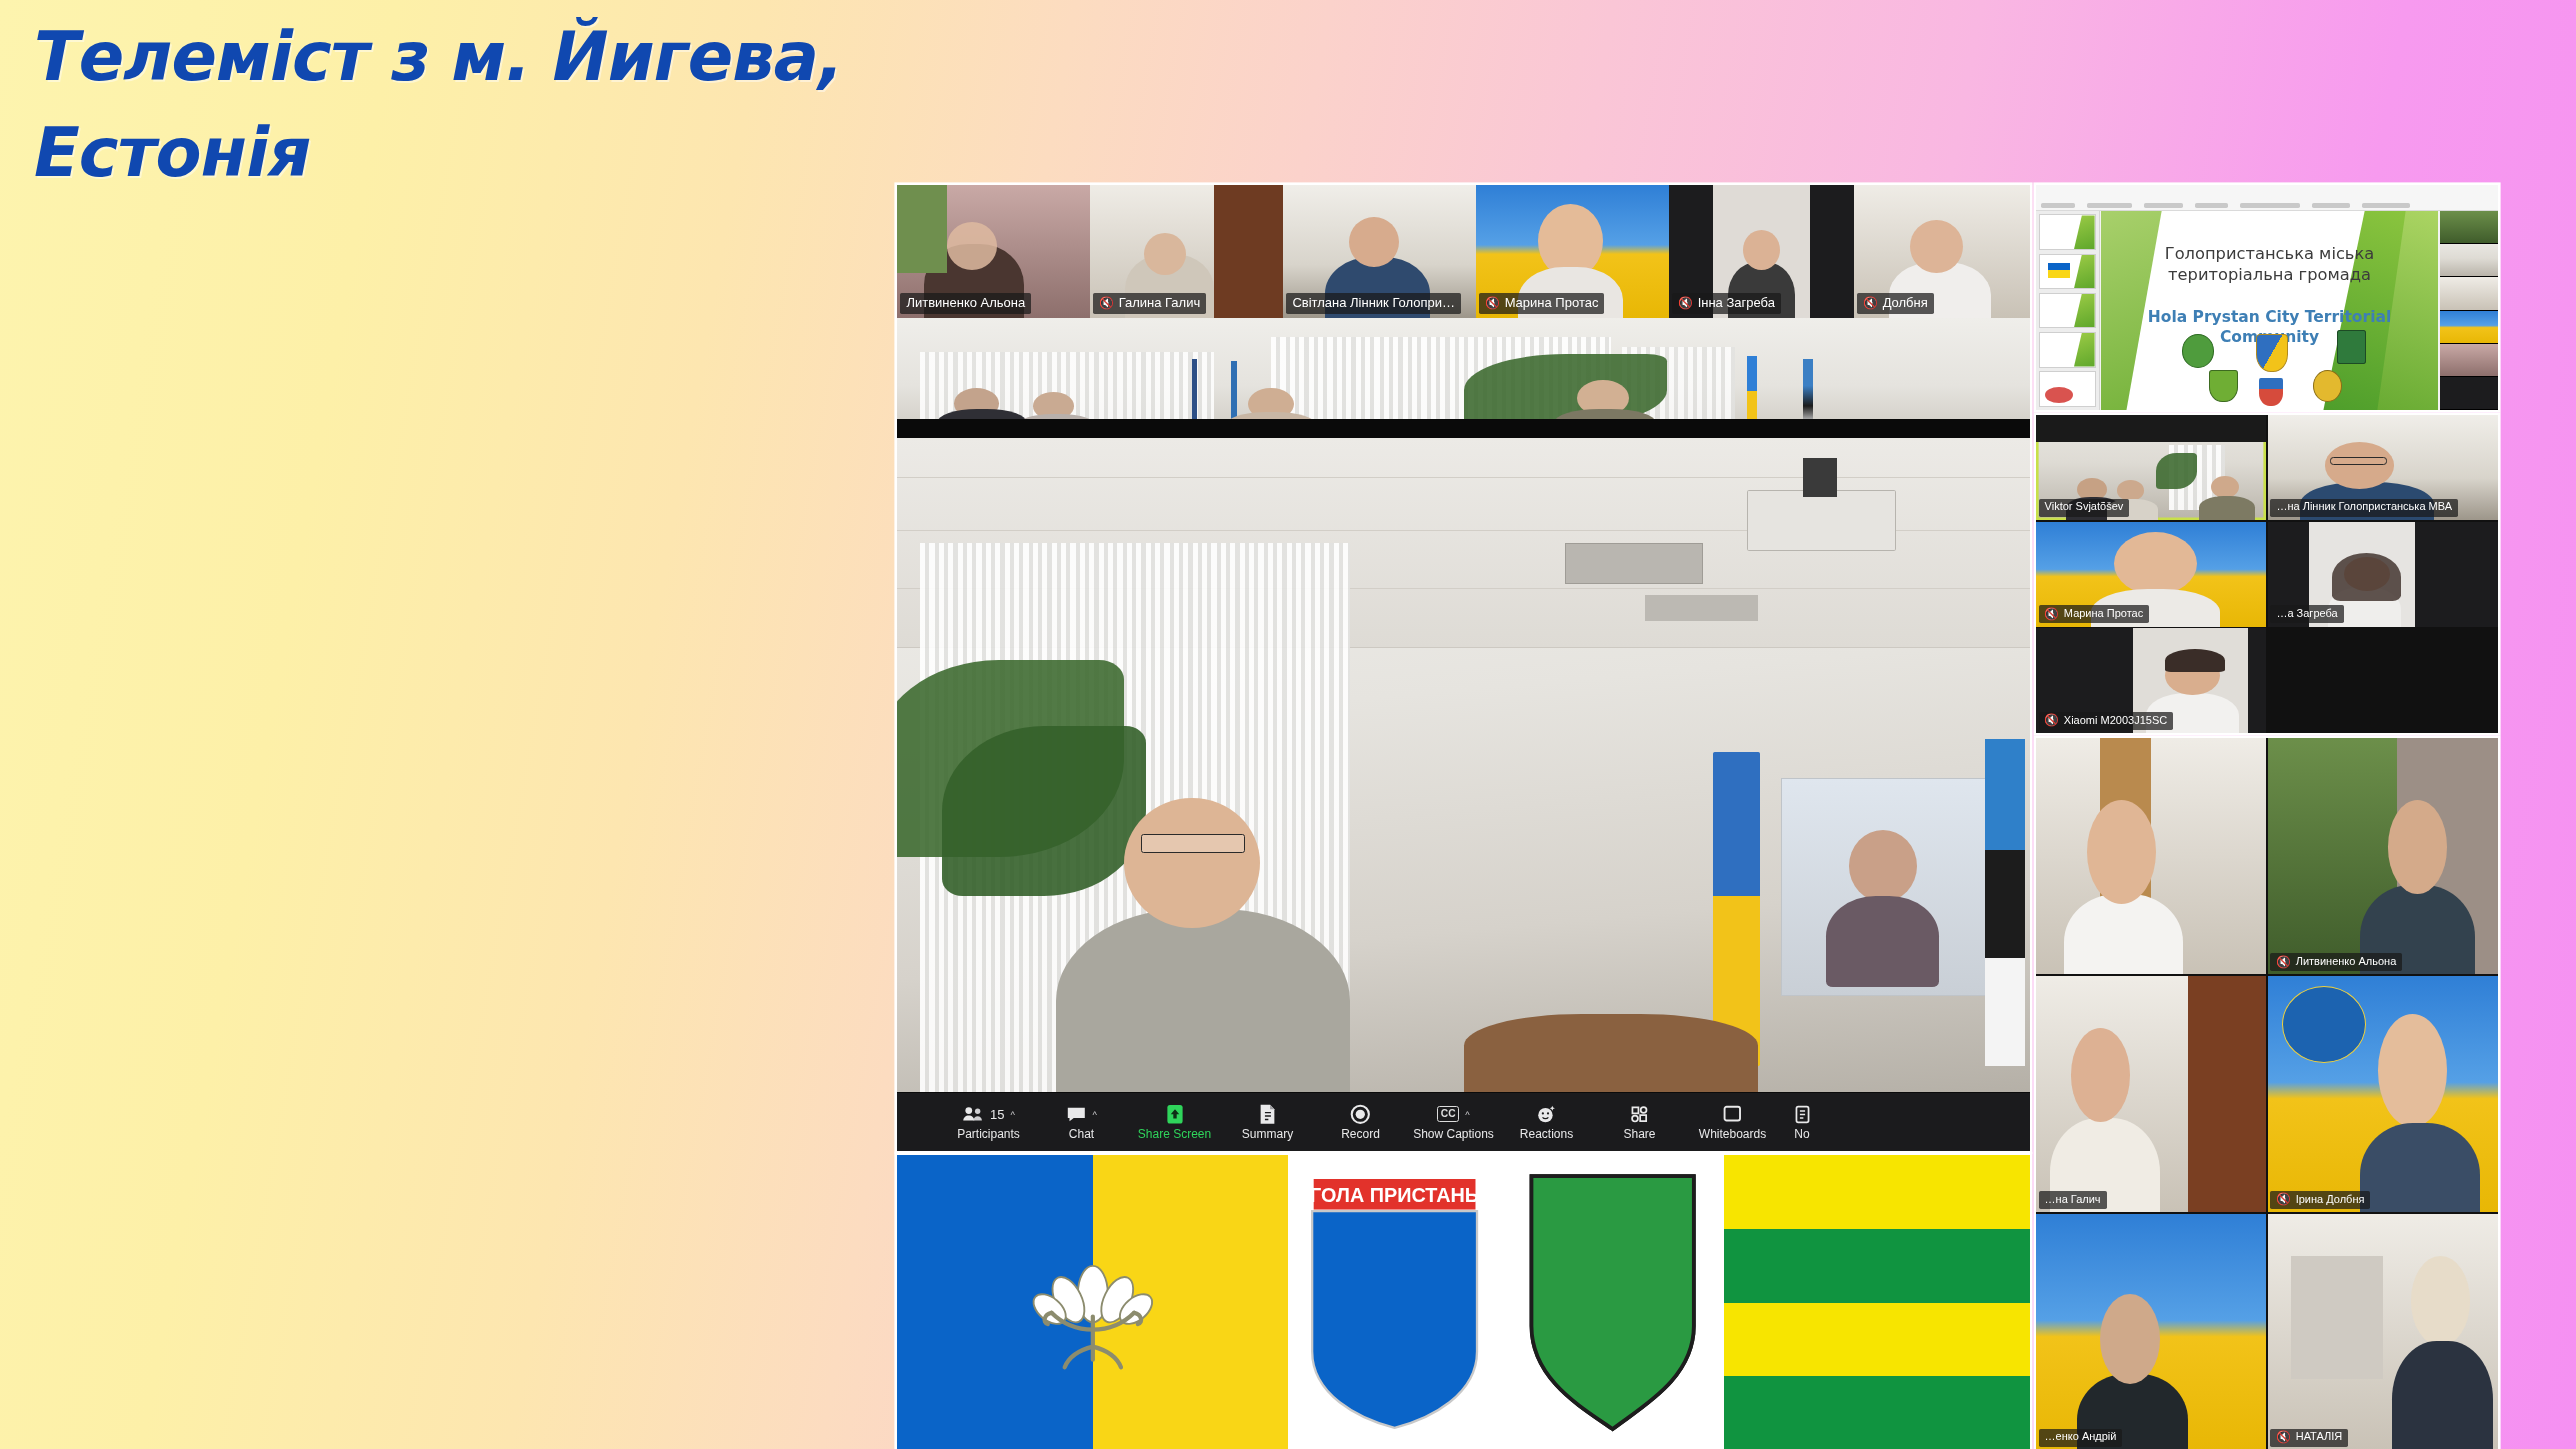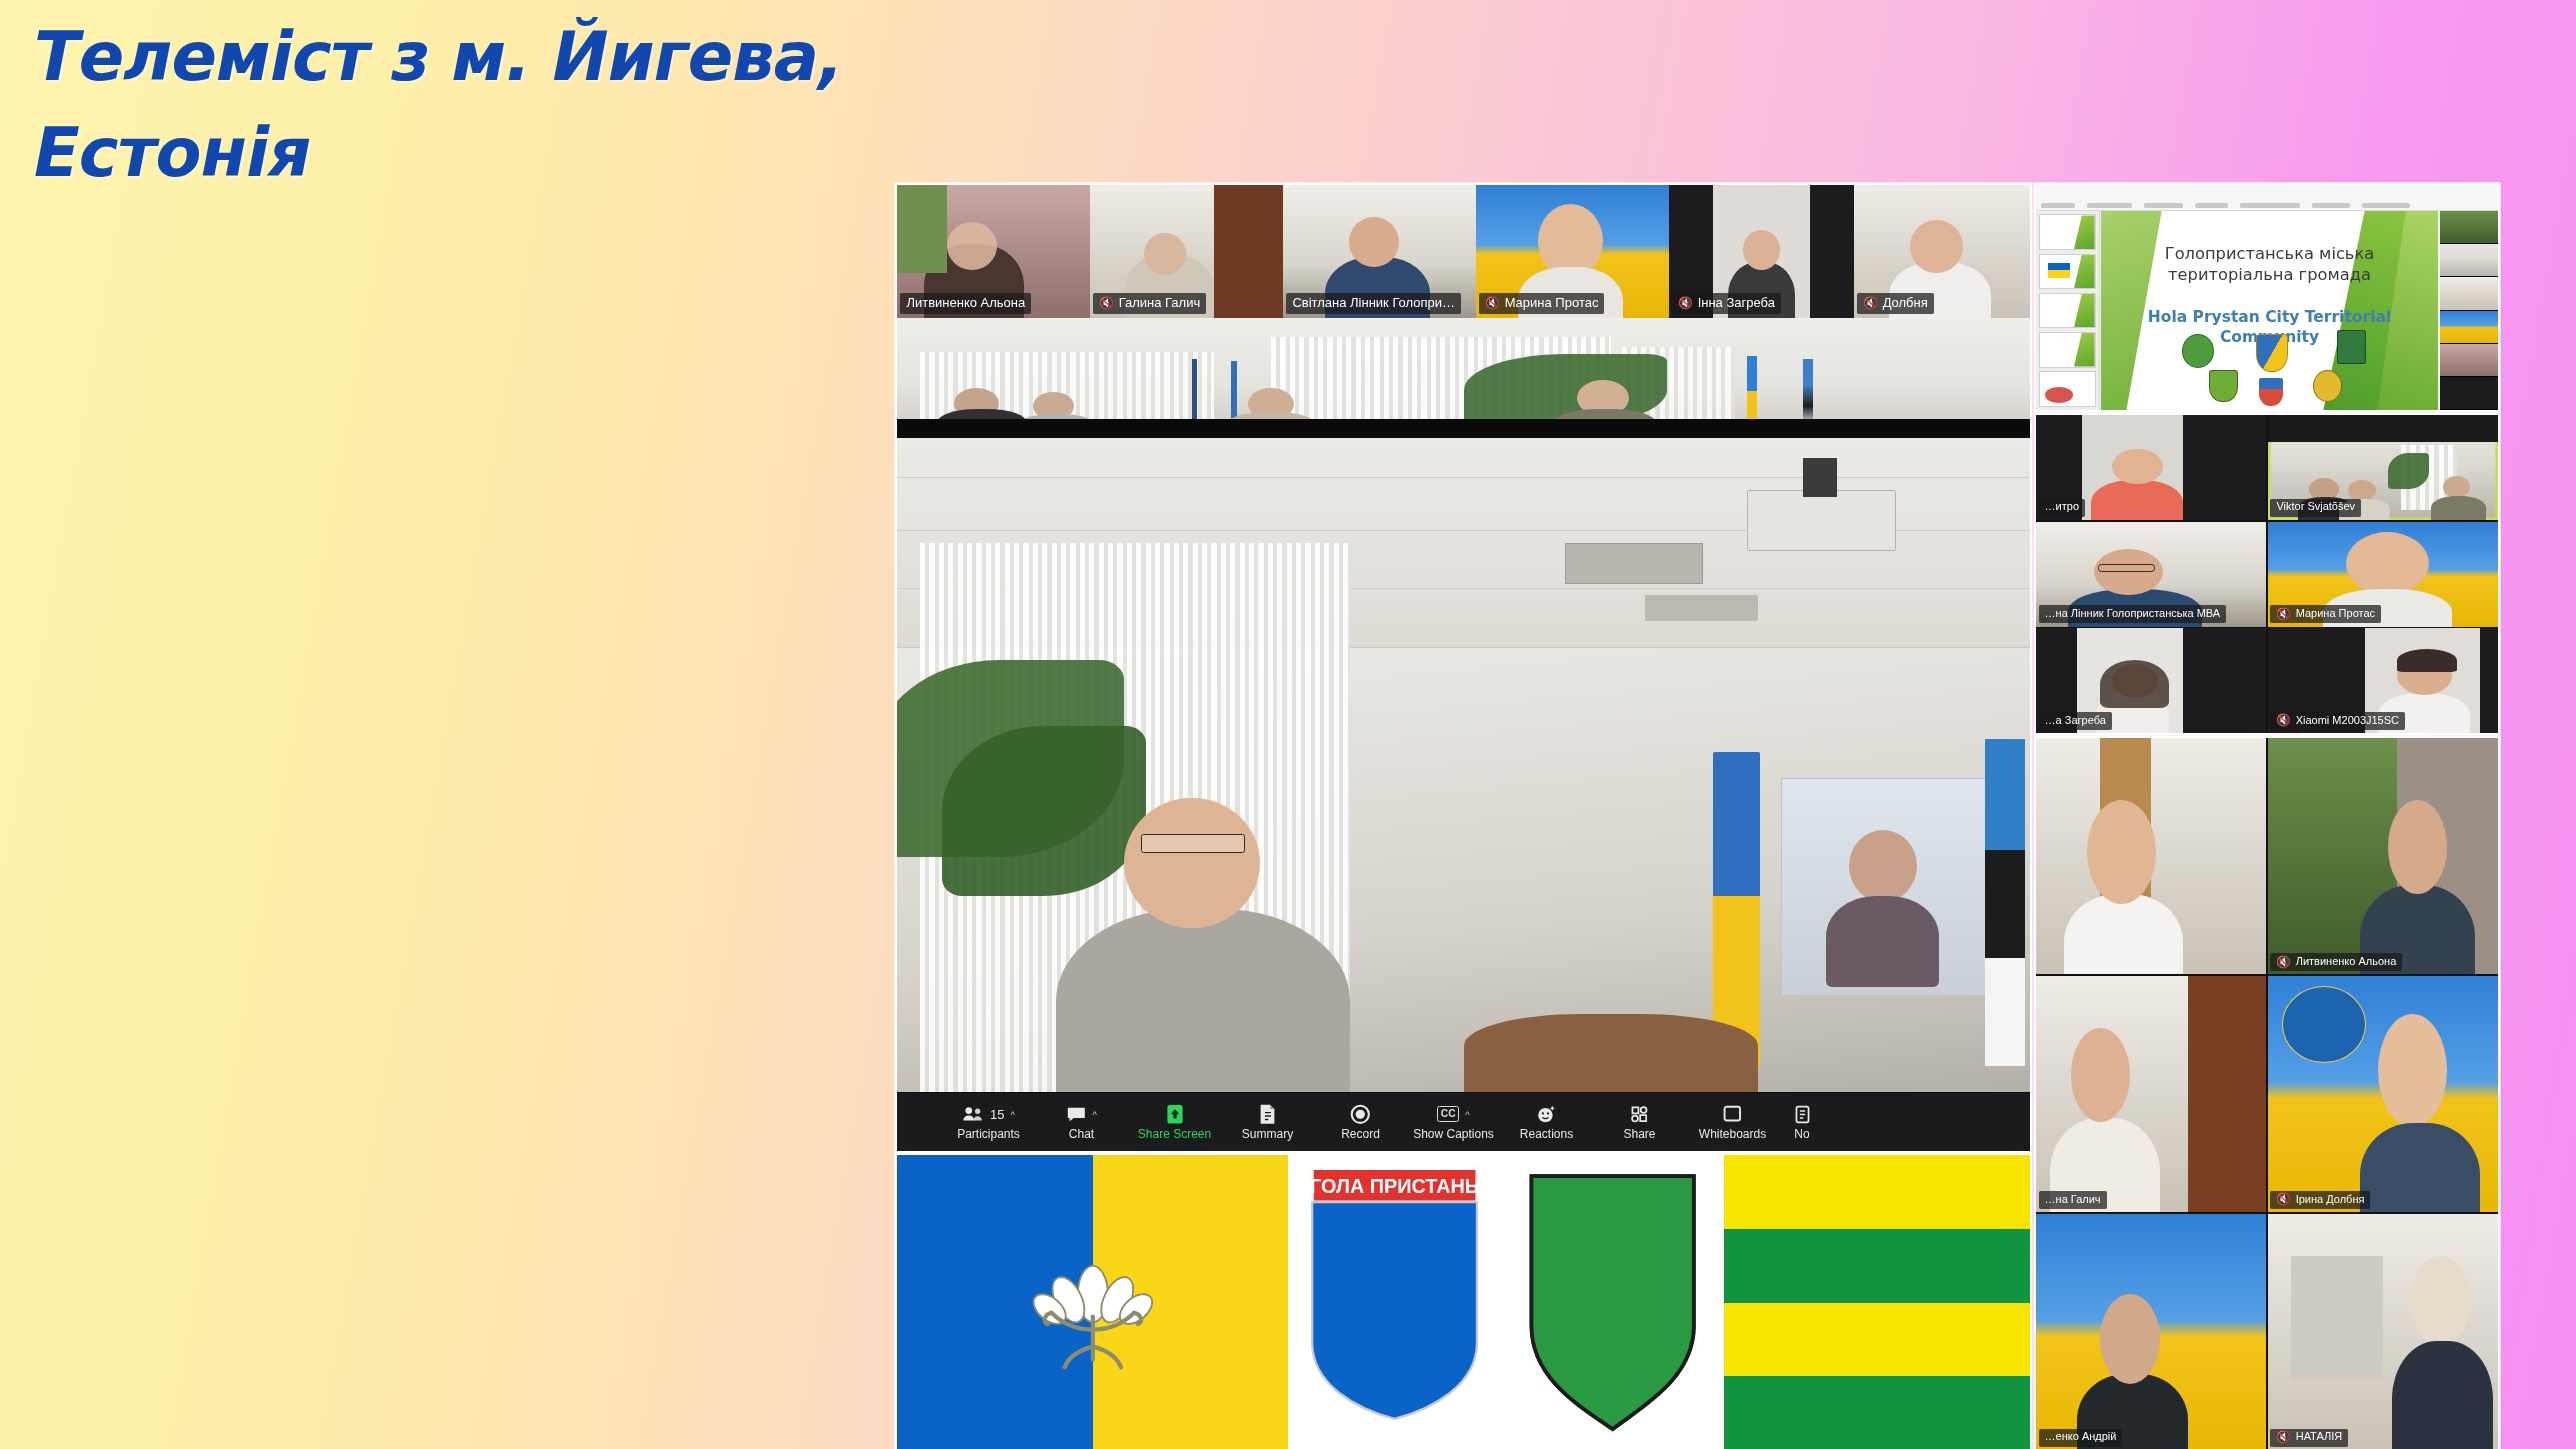--- a/index.html
+++ b/index.html
@@ -97,21 +97,21 @@
   #symbols{
     position:absolute;left:0;top:970px;width:1133px;height:295px;
     background:#ffffff;display:flex;align-items:stretch;
     box-shadow:0 0 0 2.6px #ffffff;overflow:hidden;
   }
   .sym{position:relative;height:100%;}
   #flag-hp{width:391px;display:flex;}
   #flag-hp .hp-blue{width:50%;background:#0a64c8;}
   #flag-hp .hp-yellow{width:50%;background:#F9D616;}
 
-  #coa-hp{width:213px;display:flex;justify-content:center;background:#fff;}
+  #coa-hp{width:213px;display:flex;align-items:center;justify-content:center;background:#fff;}
   #coa-jogeva{width:223px;display:flex;align-items:center;justify-content:center;background:#fff;}
   #flag-jogeva{flex:1;display:flex;flex-direction:column;}
   #flag-jogeva div{flex:1;}
   .fj-y{background:#F7E500;}
   .fj-g{background:#109440;}
 
   
   #right-col{
     position:absolute;left:1139px;top:0;width:462px;height:1265px;
     display:flex;flex-direction:column;gap:5.2px;
@@ -586,30 +586,20 @@
         <div class="sg bg-room"></div>
         <div class="sg bg-wall"></div>
         <div class="sg bg-ua-flag"></div>
         <div class="sg bg-pink"></div>
         <div class="sg bg-dark"></div>
       </div>
     </div>
 
     <div class="panel gal" id="gal-a">
 
-      <div class="tile bg-dark">
-        <div class="vid">
-          <div style="position:absolute;left:20%;top:0;width:44%;height:100%;background:#d9d7d2;"></div>
-          <div class="torso" style="left:24%;top:62%;width:40%;height:48%;background:#ea6a58;"></div>
-          <div class="head" style="left:33%;top:32%;width:22%;height:34%;background:#e0b392;"></div>
-        </div>
-        <div class="nametag">
-          <span>…итро</span>
-        </div>
-      </div>
 
       <div class="tile bg-room speaking">
         <div class="vid">
           <div style="position:absolute;left:0;top:0;width:100%;height:26%;background:#1a1a1a;"></div>
           <div class="blinds" style="left:58%;top:28%;width:24%;height:62%;"></div>
           <div class="plant" style="left:52%;top:36%;width:18%;height:34%;"></div>
           <div class="head" style="left:18%;top:60%;width:13%;height:22%;background:#c6a184;"></div>
           <div class="torso" style="left:13%;top:78%;width:24%;height:24%;background:#2d2d33;"></div>
           <div class="head" style="left:35%;top:62%;width:12%;height:20%;background:#cca98d;"></div>
           <div class="torso" style="left:31%;top:80%;width:22%;height:22%;background:#d7d2c8;"></div>

